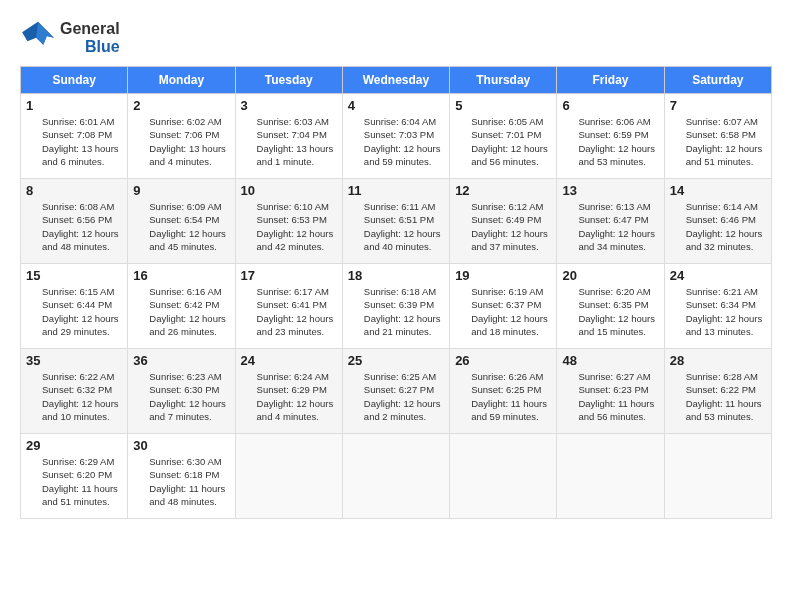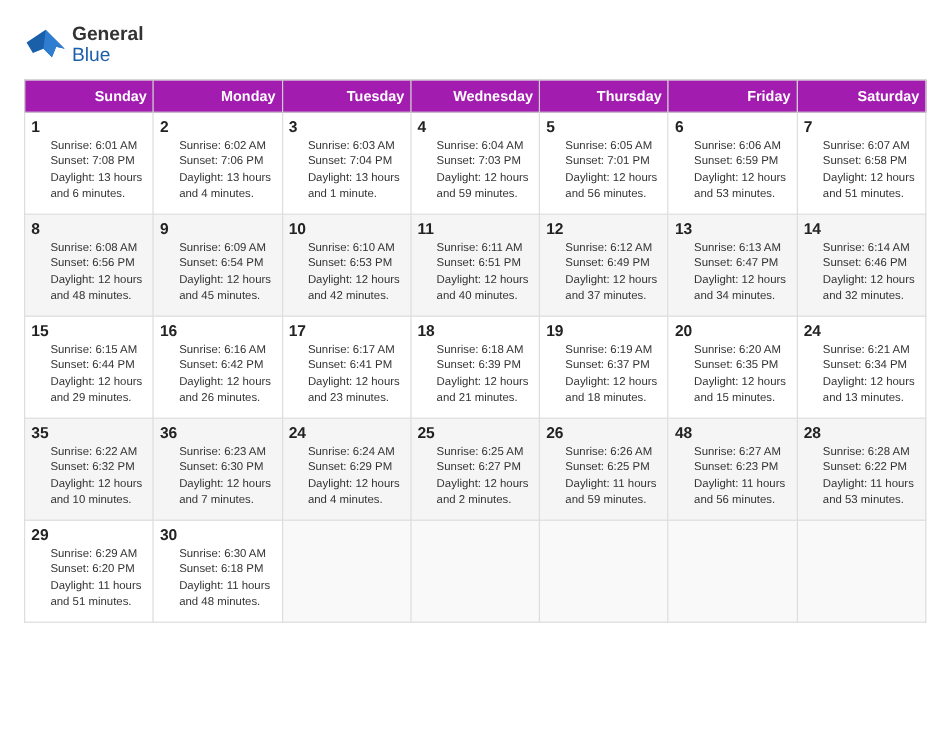--- a/index.html
+++ b/index.html
@@ -11,21 +11,21 @@
       padding: 20px;
     }
     .header {
       display: flex;
       justify-content: space-between;
       align-items: flex-start;
       margin-bottom: 10px;
     }
     .logo {
       display: flex;
-      align-items: center;
+      align-items: flex-start;
       gap: 4px;
     }
     .logo-bird {
       width: 36px;
       height: 30px;
     }
     .title-block {
       text-align: right;
     }
     .month-title {
@@ -36,23 +36,23 @@
     .location {
       font-size: 14px;
       color: #555;
     }
     table {
       width: 100%;
       border-collapse: collapse;
       font-size: 10.5px;
     }
     thead tr th {
-      background: #a21caf;
+      background: #3b82f6;
       color: #fff;
-      text-align: right;
+      text-align: center;
       padding: 6px 5px;
       font-size: 12px;
       font-weight: bold;
       border: 1px solid #ccc;
     }
     tbody tr td {
       border: 1px solid #ddd;
       vertical-align: top;
       padding: 4px 5px;
       height: 85px;
@@ -83,21 +83,21 @@
 <body>
 
 <div class="header">
   <div class="logo">
     <svg class="logo-bird" viewBox="0 0 40 34" xmlns="http://www.w3.org/2000/svg">
       <polygon points="20,2 38,20 30,18 26,28 18,20 8,24 2,14" fill="#1a5faa"></polygon>
       <polygon points="20,2 38,20 30,18 26,28 18,20" fill="#2e7dd1"></polygon>
     </svg>
     <div>
       <div style="font-size:16px;font-weight:bold;color:#333;">General</div>
-      <div style="font-size:16px;font-weight:normal;color:#1a5faa;">Blue</div>
+      <div style="font-size:16px;font-weight:bold;color:#1a5faa;margin-left:25px;">Blue</div>
     </div>
   </div>
   <div class="title-block">
     <div class="month-title"></div>
     <div class="location"></div>
   </div>
 </div>
 
 <table>
   <thead>

